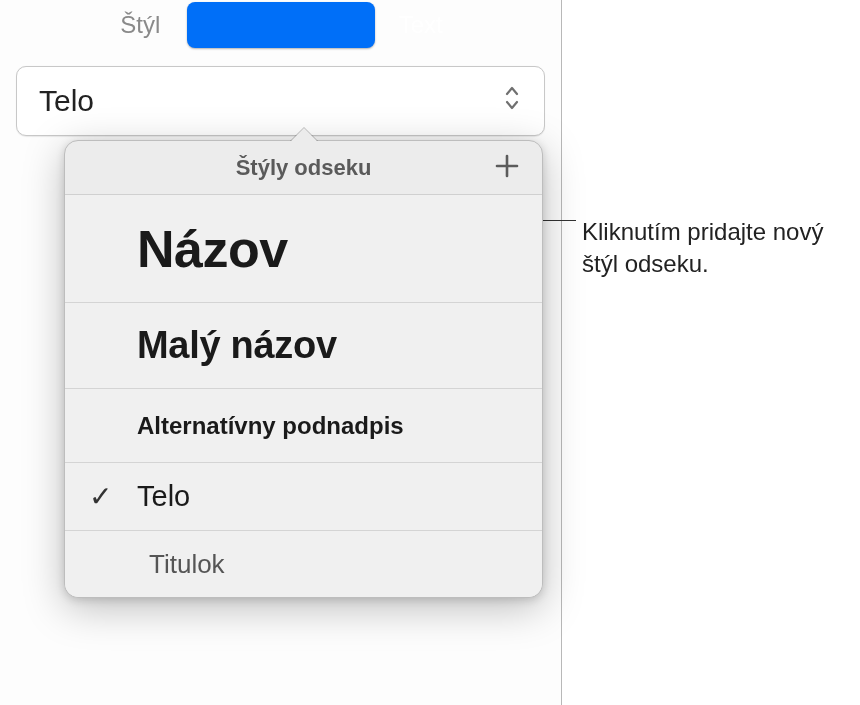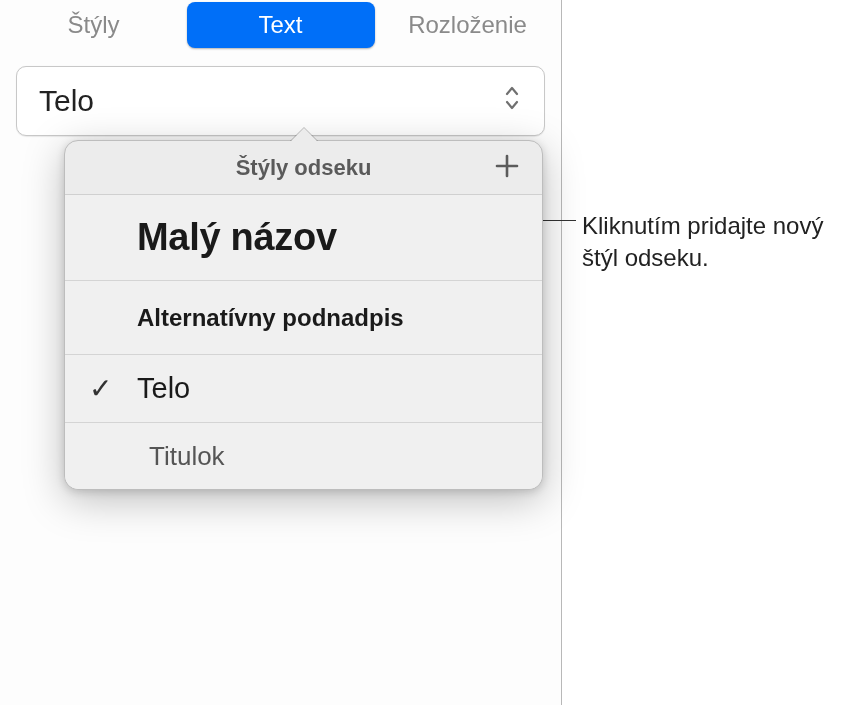--- a/index.html
+++ b/index.html
@@ -151,21 +151,21 @@
     .s-title { font-size: 52px; font-weight: 800; height: 108px; letter-spacing: -0.5px;}
     .s-small-title { font-size: 38px; font-weight: 700; height: 86px; letter-spacing: -0.3px;}
     .s-subtitle { font-size: 32px; font-weight: 700; height: 76px; }
     .s-alt-sub { font-size: 24px; font-weight: 700; height: 74px; }
     .s-body { font-size: 29px; font-weight: 400; height: 68px; }
     .s-caption { font-size: 26px; font-weight: 400; height: 66px; color: #555; padding-left: 84px;}
     
     .callout {
       position: absolute;
       left: 582px;
-      top: 210px;
+      top: 216px;
       font-size: 24px;
       color: #222;
       line-height: 1.35;
       width: 270px;
     }
     .callout-line {
       position: absolute;
       top: 220px;
       left: 524px;
       width: 52px;
@@ -174,27 +174,24 @@
     }
   </style>
 </head>
 <body>
 
 <div class="panel">
 
   <div class="tabs-custom">
     <div class="pill"></div>
     <div class="t">
-        <span>Štýly</span>
+        <span>Štýl</span>
       </div>
     <div class="t active">
         <span>Text</span>
-      </div>
-    <div class="t">
-        <span>Rozloženie</span>
       </div>
   </div>
 
   <div class="style-selector-wrap">
     <div class="style-selector">
       <span>Telo</span>
       <span class="chevrons">
         <svg width="16" height="26" viewBox="0 0 16 26">
           <path d="M3 9 L8 3 L13 9" stroke="#707070" stroke-width="2.2" fill="none" stroke-linecap="round" stroke-linejoin="round"></path>
           <path d="M3 17 L8 23 L13 17" stroke="#707070" stroke-width="2.2" fill="none" stroke-linecap="round" stroke-linejoin="round"></path>
@@ -207,20 +204,23 @@
     <div class="popover-header">
       <span class="popover-title">Štýly odseku</span>
       <span class="add-button">
         <svg width="26" height="26" viewBox="0 0 26 26">
           <line x1="13" y1="3" x2="13" y2="23" stroke="#5b5b5b" stroke-width="2.6" stroke-linecap="round"></line>
           <line x1="3" y1="13" x2="23" y2="13" stroke="#5b5b5b" stroke-width="2.6" stroke-linecap="round"></line>
         </svg>
       </span>
     </div>
     <div class="style-list">
+      <div class="style-item s-title">
+        <span>Názov</span>
+      </div>
       <div class="style-item s-small-title">
         <span>Malý názov</span>
       </div>
       <div class="style-item s-alt-sub">
         <span>Alternatívny podnadpis</span>
       </div>
       <div class="style-item s-body">
         <span class="check">✓</span>
         <span>Telo</span>
       </div>

